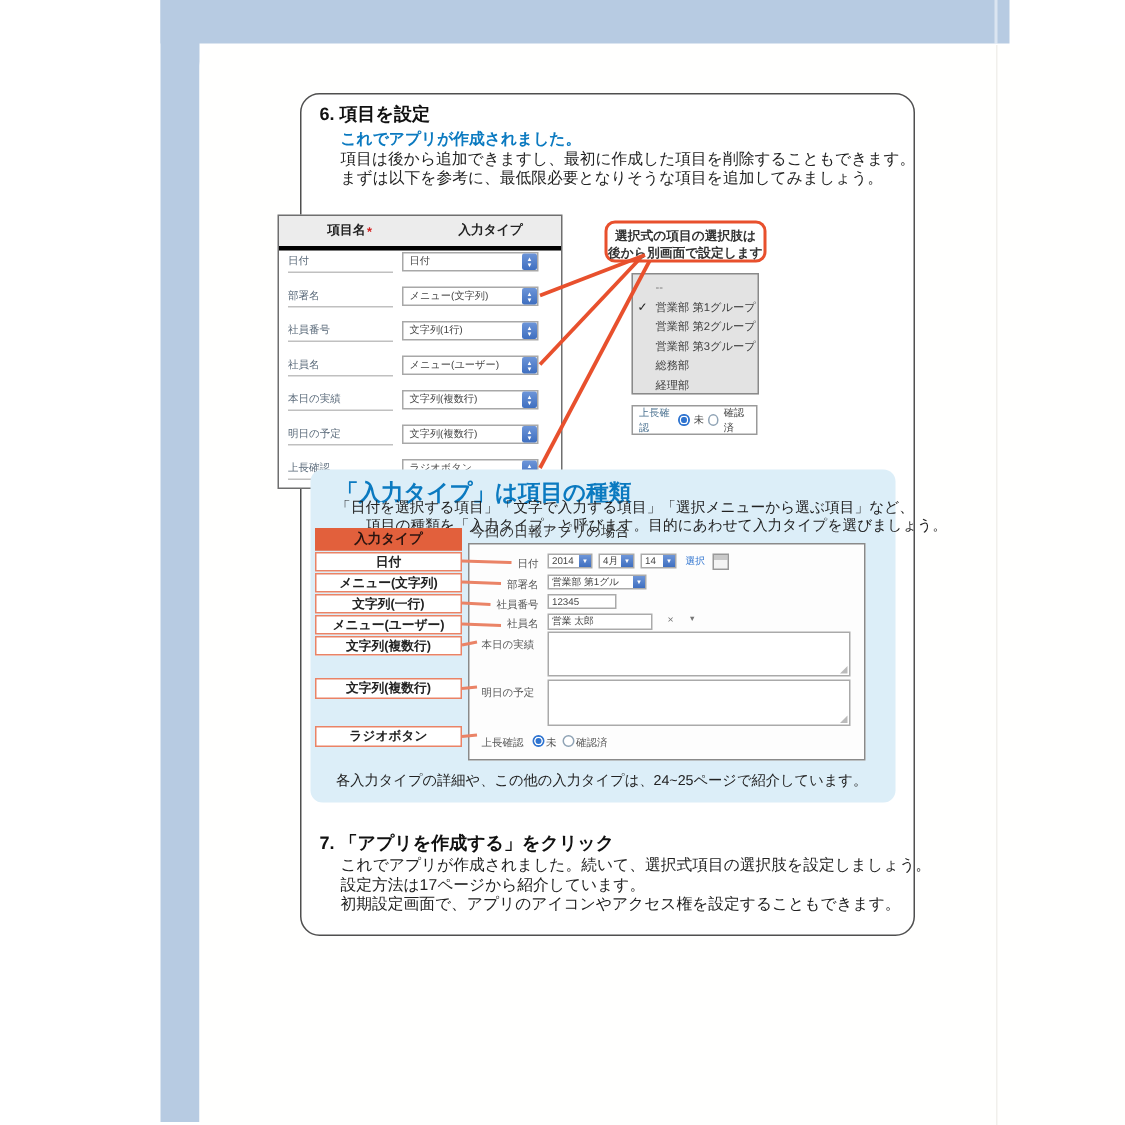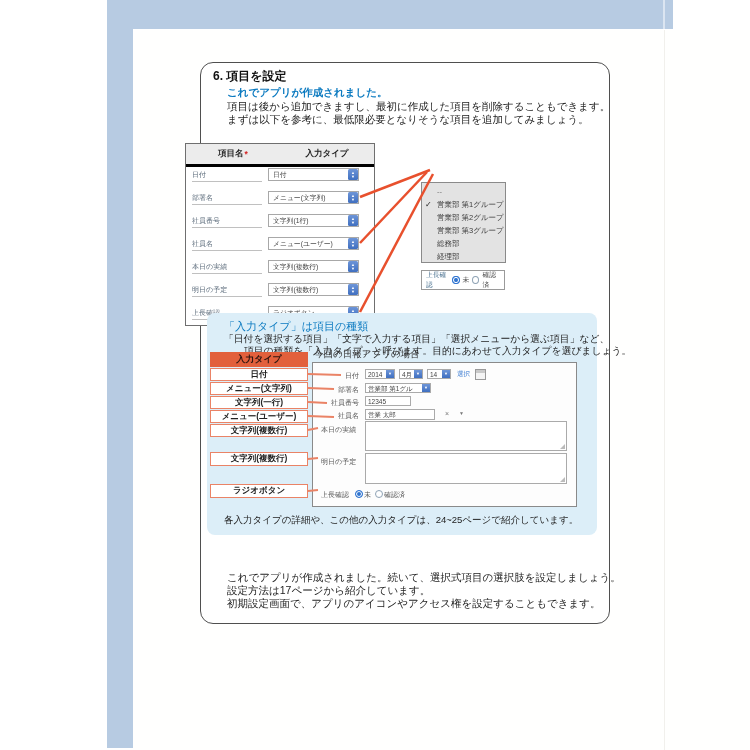--- a/index.html
+++ b/index.html
@@ -38,21 +38,21 @@
   .dditem .chk{position:absolute;left:3px;top:0;color:#222;font-size:8px;}
   .dd-dash{color:#777;}
   
   .radio-sample{background:#fff;border:1px solid #9a9a9a;display:flex;align-items:center;
     font-size:6.8px;color:#444;padding:0 4px;box-sizing:border-box;gap:3px;}
   .rs-label{color:#49708f;}
   .radio{width:6px;height:6px;border-radius:50%;border:1px solid #8fa3b5;background:#fff;display:inline-block;}
   .radio.sel{background:#2f74d0;border-color:#2f74d0;box-shadow:inset 0 0 0 1px #fff;}
   
   .info-box{background:#dceef8;border-radius:8px;}
-  .info-title{font-size:11px;font-weight:normal;color:#0b7ac0;}
+  .info-title{font-size:15px;font-weight:bold;color:#0b7ac0;}
   .info-body{font-size:9.8px;color:#222;line-height:12px;}
   .type-header{background:#e2603c;border:1.5px solid #e2603c;display:flex;align-items:center;
     justify-content:center;font-size:9px;font-weight:bold;color:#2b1410;box-sizing:border-box;}
   .type-item{background:#fff;border:1.5px solid #ea8366;display:flex;align-items:center;
     justify-content:center;font-size:8.5px;font-weight:bold;color:#222;box-sizing:border-box;}
   .form-caption{font-size:9.5px;color:#333;}
   .form-box{background:#fdfdfd;border:1px solid #8a8a8a;}
   .flabel{position:absolute;font-size:7px;color:#555;}
   .fctl{position:absolute;border:1px solid #aaa;background:#fff;font-size:6.5px;color:#444;
     box-sizing:border-box;line-height:9px;padding-left:2px;overflow:hidden;white-space:nowrap;}
@@ -147,20 +147,24 @@
     <div class="frow" style="top:158px;">
       <div class="fname">上長確認</div>
       <div class="fsel"><span>ラジオボタン</span>
         <span class="splitbtn">
             <span>▲</span>
             <span>▼</span>
           </span></div>
     </div>
   </div>
 
+  <div class="abs callout" style="left:403px;top:147px;width:108px;height:28px;">
+    <div>選択式の項目の選択肢は</div>
+    <div>後から別画面で設定します</div>
+  </div>
 
   <div class="abs ddbox" style="left:421px;top:182px;width:85px;height:81px;padding-top:2px;box-sizing:border-box;">
     <div class="dditem dd-dash">--</div>
     <div class="dditem"><span class="chk">✓</span><span>営業部 第1グループ</span></div>
     <div class="dditem"><span>営業部 第2グループ</span></div>
     <div class="dditem"><span>営業部 第3グループ</span></div>
     <div class="dditem"><span>総務部</span></div>
     <div class="dditem"><span>経理部</span></div>
   </div>
 
@@ -219,20 +223,21 @@
 
     <div class="flabel" style="left:8px;top:127px;">上長確認</div>
     <span class="radio sel abs" style="left:42px;top:127px;"></span>
     <div class="flabel" style="left:51px;top:127px;">未</div>
     <span class="radio abs" style="left:62px;top:127px;"></span>
     <div class="flabel" style="left:71px;top:127px;">確認済</div>
   </div>
 
   <div class="abs foot-note" style="left:224px;top:514px;">各入力タイプの詳細や、この他の入力タイプは、24~25ページで紹介しています。</div>
 
+  <div class="abs h-num" style="left:213px;top:554px;">7. 「アプリを作成する」をクリック</div>
   <div class="abs body-txt" style="left:227px;top:571px;">これでアプリが作成されました。続いて、選択式項目の選択肢を設定しましょう。</div>
   <div class="abs body-txt" style="left:227px;top:584px;">設定方法は17ページから紹介しています。</div>
   <div class="abs body-txt" style="left:227px;top:597px;">初期設定画面で、アプリのアイコンやアクセス権を設定することもできます。</div>
 
   <svg class="lines" width="750" height="750" viewBox="0 0 750 750">
 
     <line x1="360" y1="197" x2="430" y2="170" stroke="#e8502d" stroke-width="2.5"></line>
     <line x1="360" y1="243" x2="427" y2="172" stroke="#e8502d" stroke-width="2.5"></line>
     <line x1="360" y1="312" x2="433" y2="174" stroke="#e8502d" stroke-width="2.5"></line>
 

